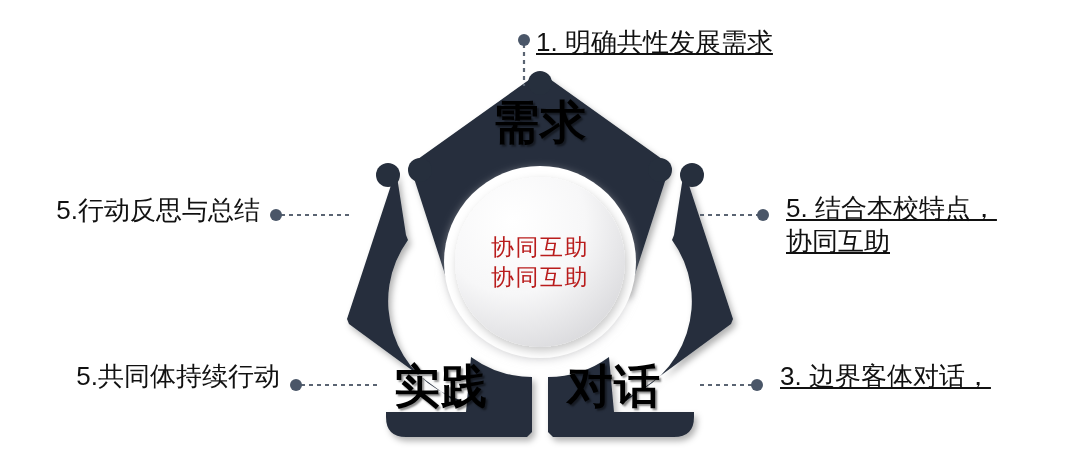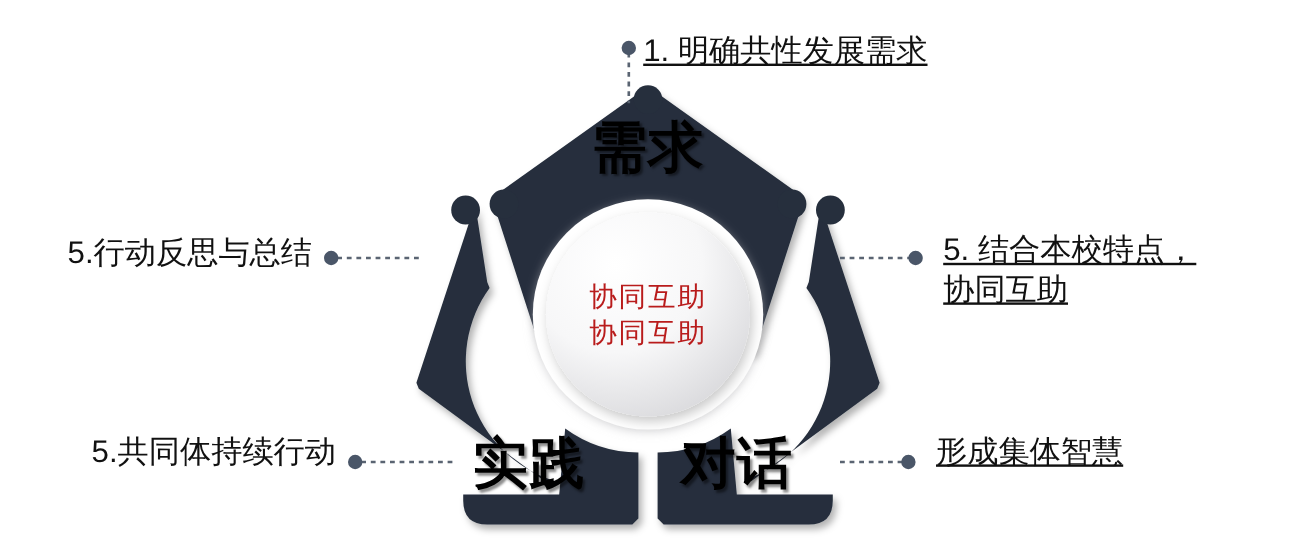--- a/index.html
+++ b/index.html
@@ -202,21 +202,21 @@
   <div class="callout right" id="callout-1">
     <span class="callout-line">1. 明确共性发展需求</span>
   </div>
 
   <div class="callout right" id="callout-2">
     <span class="callout-line">5. 结合本校特点，</span>
     <span class="callout-line">协同互助</span>
   </div>
 
   <div class="callout right" id="callout-3">
-    <span class="callout-line">形成集体智慧</span>
+    <span class="callout-line">3. 边界客体对话，</span>
   </div>
 
   <div class="callout left" id="callout-4">
     <span class="callout-line">5.共同体持续行动</span>
   </div>
 
   <div class="callout left" id="callout-5">
     <span class="callout-line">5.行动反思与总结</span>
   </div>
 

